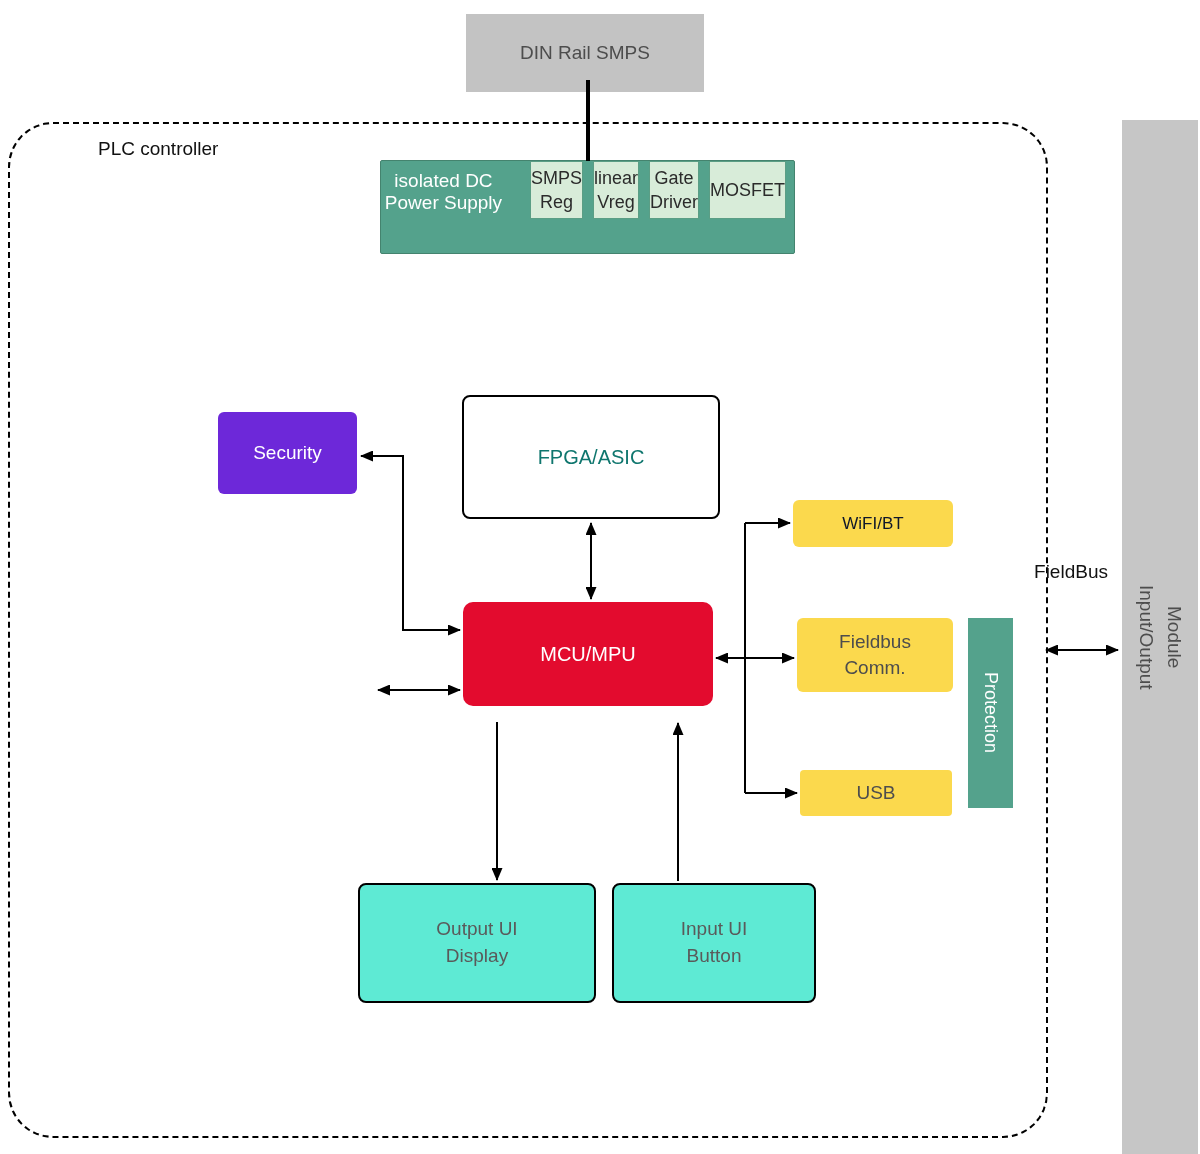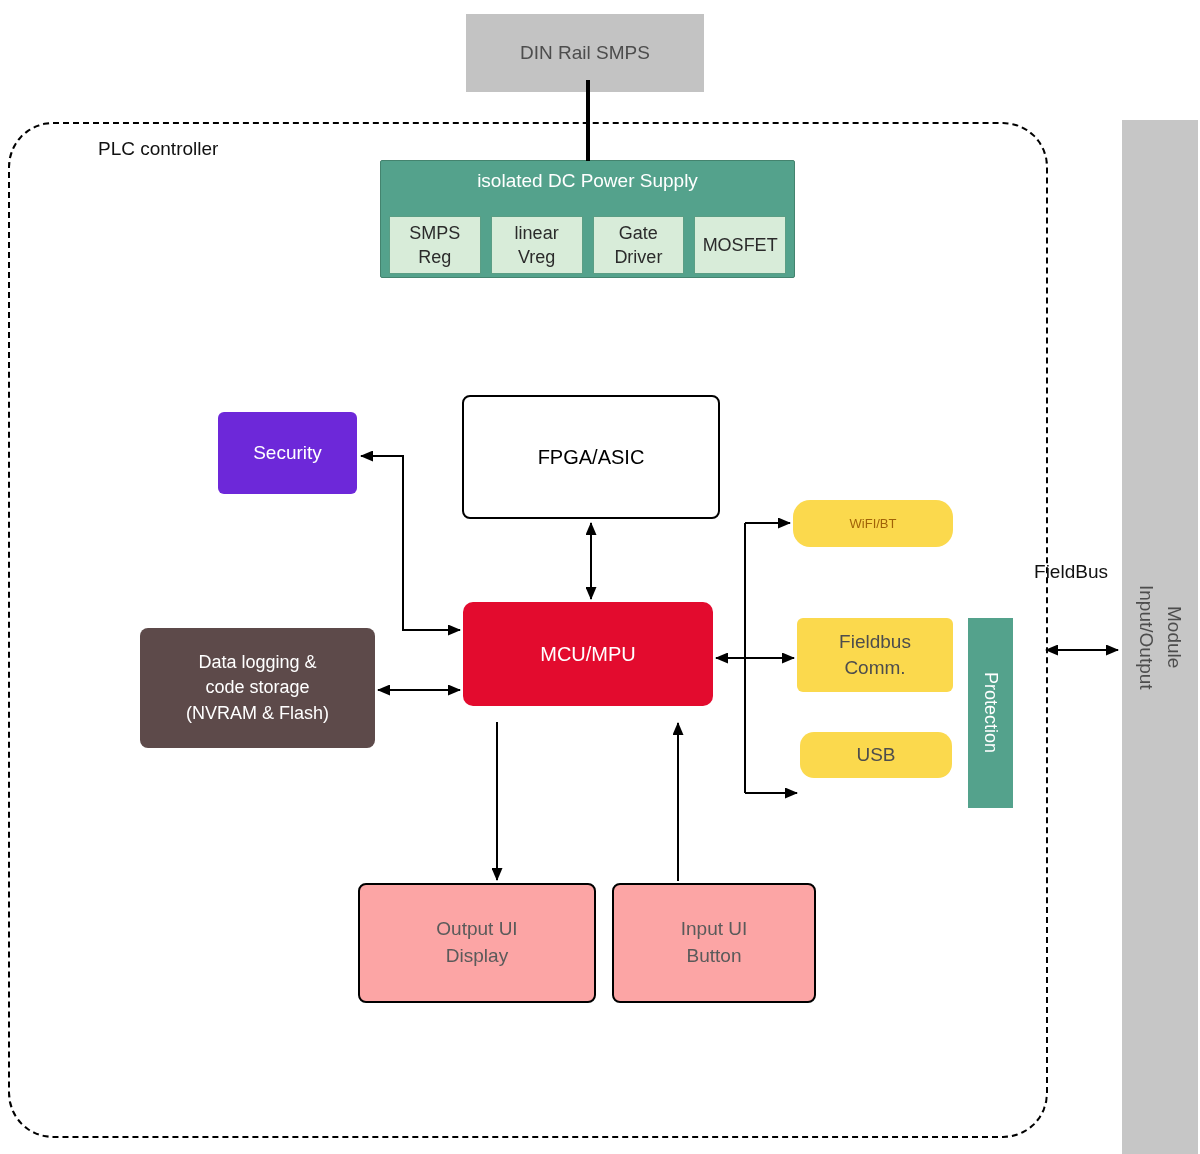--- a/index.html
+++ b/index.html
@@ -30,53 +30,53 @@
           border: 2px dashed #000; border-radius: 45px; box-sizing: border-box; }
   .plc-label { position: absolute; left: 98px; top: 138px; font-size: 19px; color: #111; }
 
   
   .io-module { left: 1122px; top: 120px; width: 76px; height: 1034px;
           background: #c6c6c6; color: #4d4d4d; font-size: 19px; }
   .io-module .vtext { writing-mode: vertical-lr; text-orientation: mixed;
           white-space: pre-line; line-height: 1.45; text-align: center; }
 
   
-  .psu { position: absolute; left: 380px; top: 160px; width: 415px; height: 118px;
+  .psu { position: absolute; left: 380px; top: 160px; width: 415px; height: 94px;
           background: #54a28c; border: 1px solid #44836e; border-radius: 2px;
-          box-sizing: border-box; display: flex; flex-direction: column; gap: 16px; }
+          box-sizing: border-box; display: flex; flex-direction: row; gap: 16px; }
   .psu-title { color: #fff; font-size: 19px; text-align: center; padding: 9px 0 8px; }
   .psu-row { display: flex; gap: 10px; padding: 0 8px; }
   .psu-sub { flex: 1; height: 58px; background: #d8ecd9; border: 1px solid #5b9e85;
           color: #2b2b2b; font-size: 18px; line-height: 1.35;
           display: flex; align-items: center; justify-content: center;
           text-align: center; white-space: pre-line; box-sizing: border-box; }
 
   .fpga { left: 462px; top: 395px; width: 258px; height: 124px;
           background: #fff; border: 2px solid #000; border-radius: 8px;
-          color: #000000; font-size: 20px; }
+          color: #0f766e; font-size: 20px; }
   .security { left: 218px; top: 412px; width: 139px; height: 82px;
           background: #6d28d9; border-radius: 6px; color: #fff; font-size: 19px; }
   .mcu { left: 463px; top: 602px; width: 250px; height: 104px;
           background: #e30b2e; border-radius: 10px; color: #fff; font-size: 20px; }
   .datalog { left: 140px; top: 628px; width: 235px; height: 120px;
           background: #5d4a4a; border-radius: 8px; color: #fff;
           font-size: 18px; line-height: 1.4; }
   .wifi { left: 793px; top: 500px; width: 160px; height: 47px;
-          background: #fbd94d; border-radius: 17px; color: #a16207; font-size: 13px; }
+          background: #fbd94d; border-radius: 6px; color: #0f172a; font-size: 17px; }
   .fbcomm { left: 797px; top: 618px; width: 156px; height: 74px;
           background: #fbd94d; border-radius: 6px; color: #4d4d4d;
           font-size: 19px; line-height: 1.35; }
-  .usb { left: 800px; top: 732px; width: 152px; height: 46px;
-          background: #fbd94d; border-radius: 14px; color: #4d4d4d; font-size: 19px; }
+  .usb { left: 800px; top: 770px; width: 152px; height: 46px;
+          background: #fbd94d; border-radius: 4px; color: #4d4d4d; font-size: 19px; }
   .protection { left: 968px; top: 618px; width: 45px; height: 190px;
           background: #54a28c; color: #fff; font-size: 18px; }
   .protection .vtext { writing-mode: vertical-rl; text-orientation: mixed; }
   .fieldbus-label { position: absolute; left: 1023px; top: 561px; width: 96px;
           font-size: 19px; color: #111; text-align: center; }
-  .outui, .inui { background: #fca5a5; border: 2px solid #000; border-radius: 8px;
+  .outui, .inui { background: #5eead4; border: 2px solid #000; border-radius: 8px;
           color: #5a5a5a; font-size: 19px; line-height: 1.4; }
   .outui { left: 358px; top: 883px; width: 238px; height: 120px; }
   .inui  { left: 612px; top: 883px; width: 204px; height: 120px; }
 
   .connectors { position: absolute; left: 0; top: 0; width: 1200px; height: 1154px;
           z-index: 10; pointer-events: none; }
 </style>
 </head>
 <body>
 
@@ -112,25 +112,20 @@
   </div>
 
   <div class="node security">
     <span>Security</span>
   </div>
 
   <div class="node mcu">
     <span>MCU/MPU</span>
   </div>
 
-  <div class="node datalog pre">
-    <span class="pre">Data logging &amp;
-code storage
-(NVRAM &amp; Flash)</span>
-  </div>
 
   <div class="node wifi">
     <span>WiFI/BT</span>
   </div>
 
   <div class="node fbcomm">
     <span class="pre">Fieldbus
 Comm.</span>
   </div>
 

